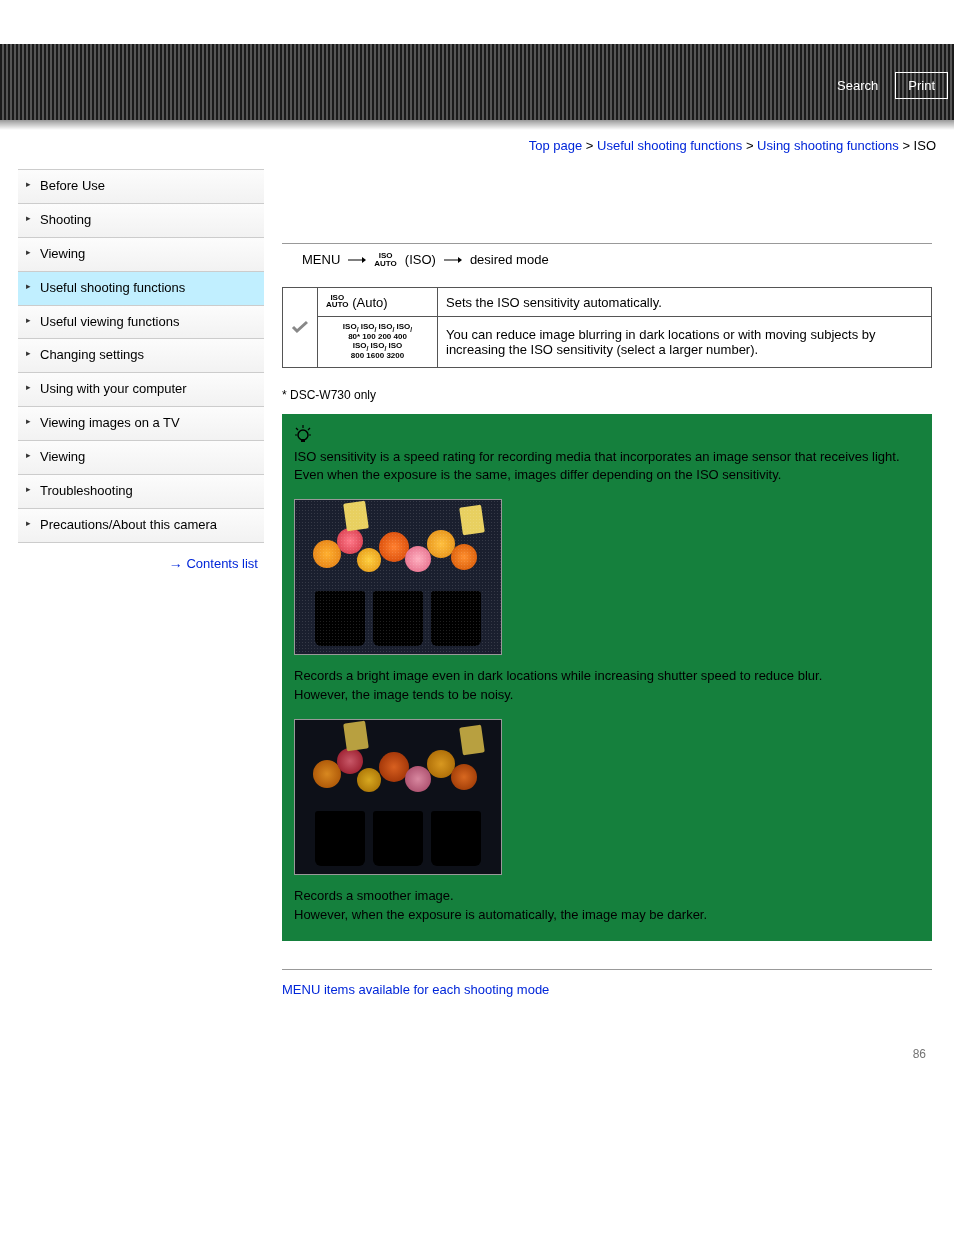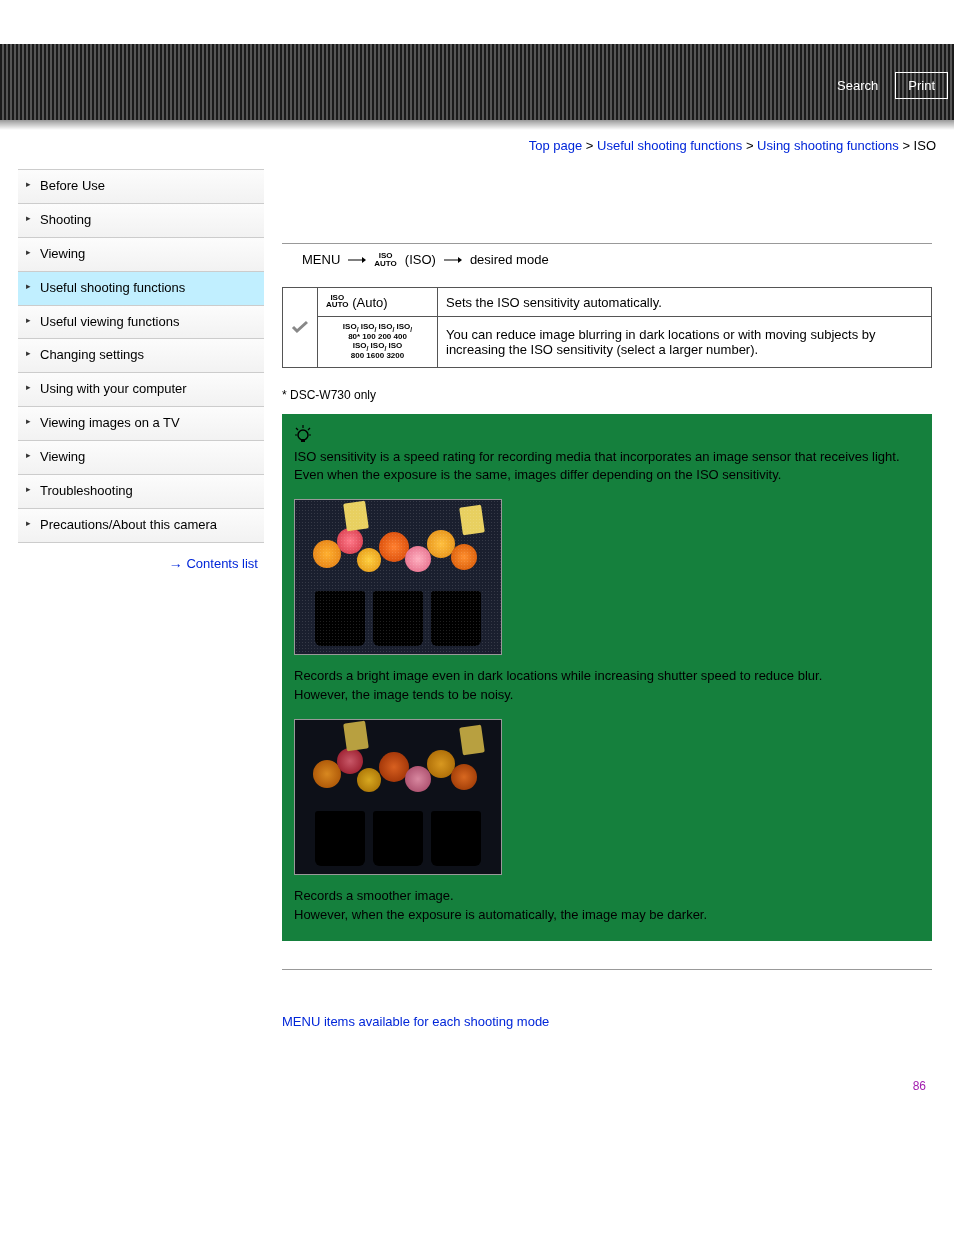--- a/index.html
+++ b/index.html
@@ -126,21 +126,21 @@
     background-size: 3px 3px;
   }
   .flower {
     position: absolute;
     border-radius: 50%;
   }
   .pot { position: absolute; background: #000; border-radius: 3px 3px 6px 6px; }
   .tag { position: absolute; background: #e8d060; width: 22px; height: 28px; transform: rotate(-8deg); border-radius: 2px; }
   .footnote { font-size: 12px; margin-top: 20px; }
   .related-link { color: #0026d9; text-decoration: none; font-size: 13px; cursor: pointer; }
-  .pagenum { text-align: right; font-size: 12px; color: #a21caf; margin-top: 50px; padding-right: 6px; }
+  .pagenum { text-align: right; font-size: 12px; color: #737373; margin-top: 50px; padding-right: 6px; }
 </style>
 </head>
 <body>
 
 <div class="header-striped">
   <div class="header-buttons">
     <button class="hbtn">Search</button>
     <button class="hbtn boxed">Print</button>
   </div>
   <div class="header-fade"></div>
@@ -265,20 +265,20 @@
         <div class="flower" style="left:156px;top:44px;width:26px;height:26px;background:radial-gradient(circle,#d86820,#903000)"></div>
         <div class="tag" style="right:18px;top:6px;background:#b8a040"></div>
         <div class="tag" style="left:50px;top:2px;background:#b8a040"></div>
       </div>
       <div class="para" style="margin-top:12px">Records a smoother image.</div>
       <div class="para">However, when the exposure is automatically, the image may be darker.</div>
     </div>
 
     <hr class="hr" style="margin-top:28px">
 
-    <p style="margin-top:44px">
+    <p style="margin-top:12px">
       <a class="related-link">MENU items available for each shooting mode</a>
     </p>
 
     <div class="pagenum">86</div>
   </div>
 
 </div>
 
 </body></html>

